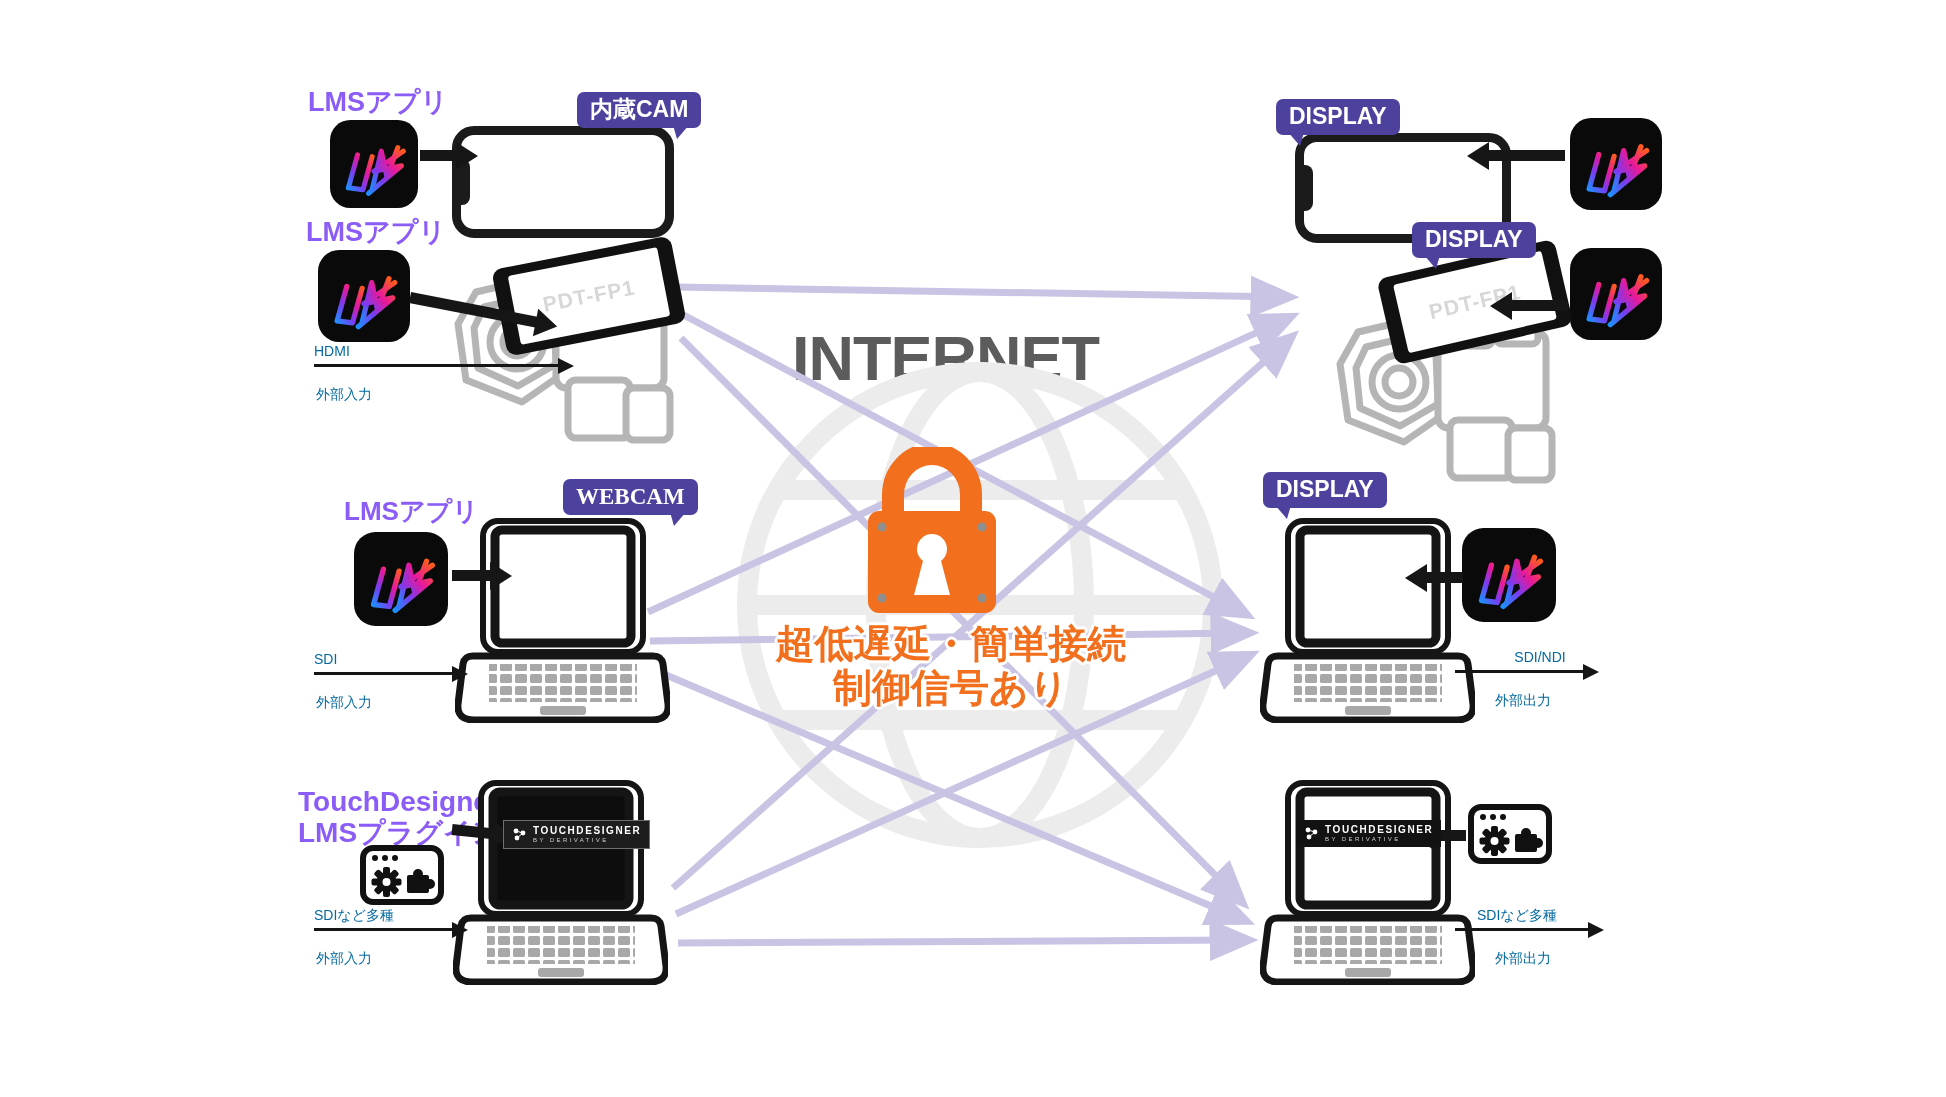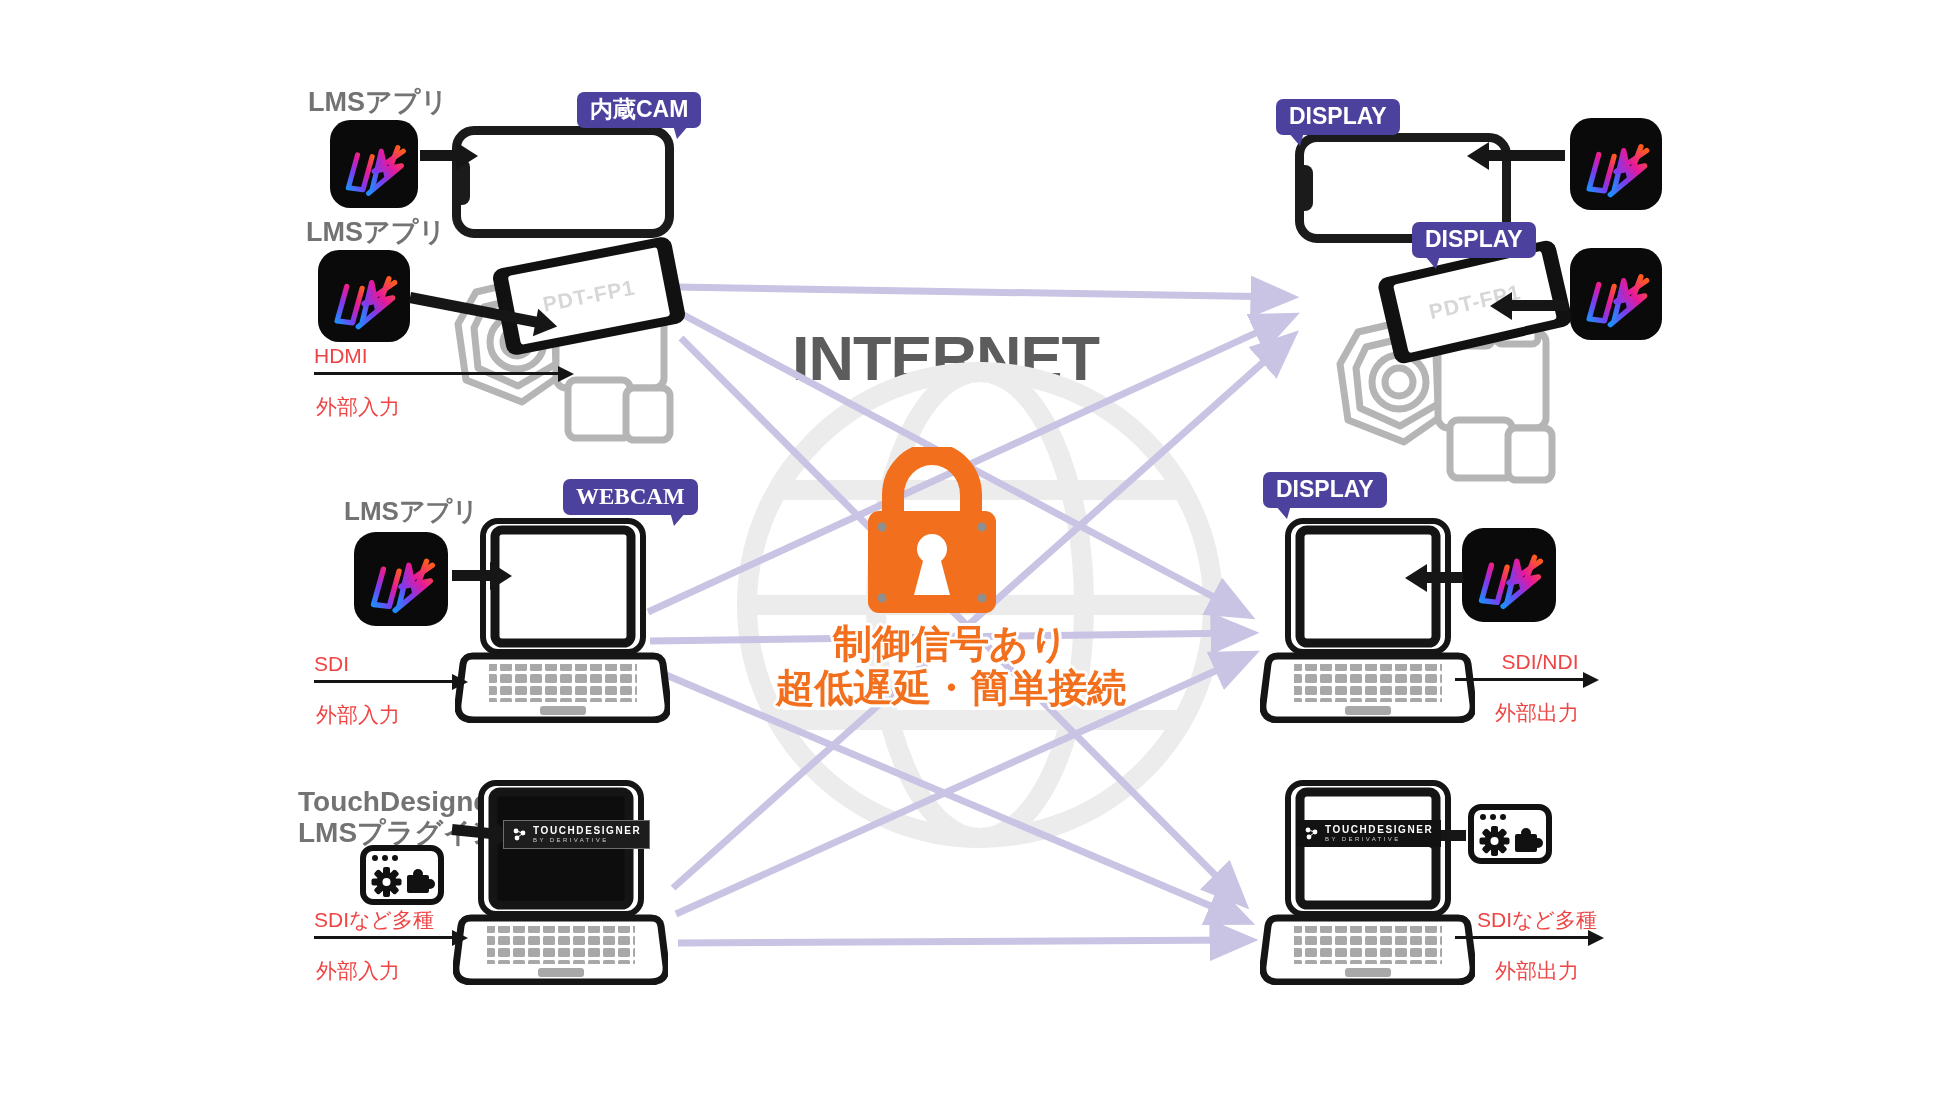--- a/index.html
+++ b/index.html
@@ -2,39 +2,39 @@
 <html><head>
 <meta charset="utf-8">
 <style>
   html,body { margin:0; padding:0; background:#ffffff; }
   #canvas {
     position:relative; width:1946px; height:1097px; overflow:hidden;
     font-family:"Liberation Sans","DejaVu Sans",sans-serif; background:#fff;
   }
 
   
-  .app-label { position:absolute; color:#737373; font-weight:bold; font-size:27px; letter-spacing:0px; white-space:nowrap; }
+  .app-label { position:absolute; color:#8b5cf6; font-weight:bold; font-size:27px; letter-spacing:0px; white-space:nowrap; }
 
   
   .badge { position:absolute; background:#4c429e; color:#fff; font-weight:bold;
            font-size:23px; line-height:1; padding:6px 13px 7px; border-radius:7px; white-space:nowrap; z-index:6; }
   .badge .tail { position:absolute; bottom:-11px; width:0; height:0; border-top:14px solid #4c429e; }
   .tail-right { right:12px; border-left:4px solid transparent; border-right:12px solid transparent; }
   .tail-left  { left:12px;  border-right:4px solid transparent; border-left:12px solid transparent; }
 
   
   .barrow { position:absolute; height:11px; background:#161616; z-index:5; }
   .barrow.head-r::after { content:''; position:absolute; right:-20px; top:50%; transform:translateY(-50%);
       border-left:22px solid #161616; border-top:14px solid transparent; border-bottom:14px solid transparent; }
   .barrow.head-l::before { content:''; position:absolute; left:-20px; top:50%; transform:translateY(-50%);
       border-right:22px solid #161616; border-top:14px solid transparent; border-bottom:14px solid transparent; }
 
   
   .io-group { position:absolute; z-index:5; }
-  .io-top, .io-bottom { display:block; color:#ef4444; font-size:21px; line-height:1.1; white-space:nowrap; }
+  .io-top, .io-bottom { display:block; color:#0369a1; font-size:14px; line-height:1.1; white-space:nowrap; }
   .io-top { margin-bottom:5px; } .io-bottom { margin-top:20px; padding-left:2px; }
   .io-line { position:relative; height:3px; background:#151515; }
   .io-line::after { content:''; position:absolute; right:-14px; top:50%; transform:translateY(-50%);
       border-left:16px solid #151515; border-top:8px solid transparent; border-bottom:8px solid transparent; }
 
   
   .phone { position:absolute; background:#fff; border:9px solid #1b1b1b; border-radius:22px; z-index:4; }
   .phone .notch { position:absolute; left:-2px; top:50%; transform:translateY(-50%);
       width:11px; height:46px; background:#1b1b1b; border-radius:0 8px 8px 0; }
   .phone-cam { position:absolute; background:#111; border-radius:10px; z-index:4;
@@ -115,22 +115,22 @@
     <rect x="8" y="64" width="128" height="102" rx="11" fill="#f2701d"></rect>
     <circle cx="22" cy="80" r="4.5" fill="#8f8f8f"></circle>
       <circle cx="122" cy="80" r="4.5" fill="#8f8f8f"></circle>
     <circle cx="22" cy="151" r="4.5" fill="#8f8f8f"></circle>
       <circle cx="122" cy="151" r="4.5" fill="#8f8f8f"></circle>
     <circle cx="72" cy="102" r="15" fill="#fff"></circle>
     <polygon points="64,110 54,148 90,148 80,110" fill="#fff"></polygon>
   </svg>
 
   <div id="lock-caption">
+    <div>超低遅延・簡単接続</div>
     <div>制御信号あり</div>
-    <div>超低遅延・簡単接続</div>
   </div>
 
   <div class="app-label" style="left:308px; top:84px;">LMSアプリ</div>
 
   <svg class="devsvg" style="left:330px; top:120px;" width="88" height="88" viewBox="0 0 96 96">
     <rect width="96" height="96" rx="22" fill="#0a0a0a"></rect>
     <g stroke="url(#lmsgrad)" stroke-width="5.5" fill="none" stroke-linecap="round" stroke-linejoin="round">
       <path d="M30,38 L20,74 L36,76 L46,40"></path>
       <path d="M46,76 L56,34 L62,62 L74,30"></path>
       <path d="M80,34 L48,56 L78,50 L42,80"></path>

